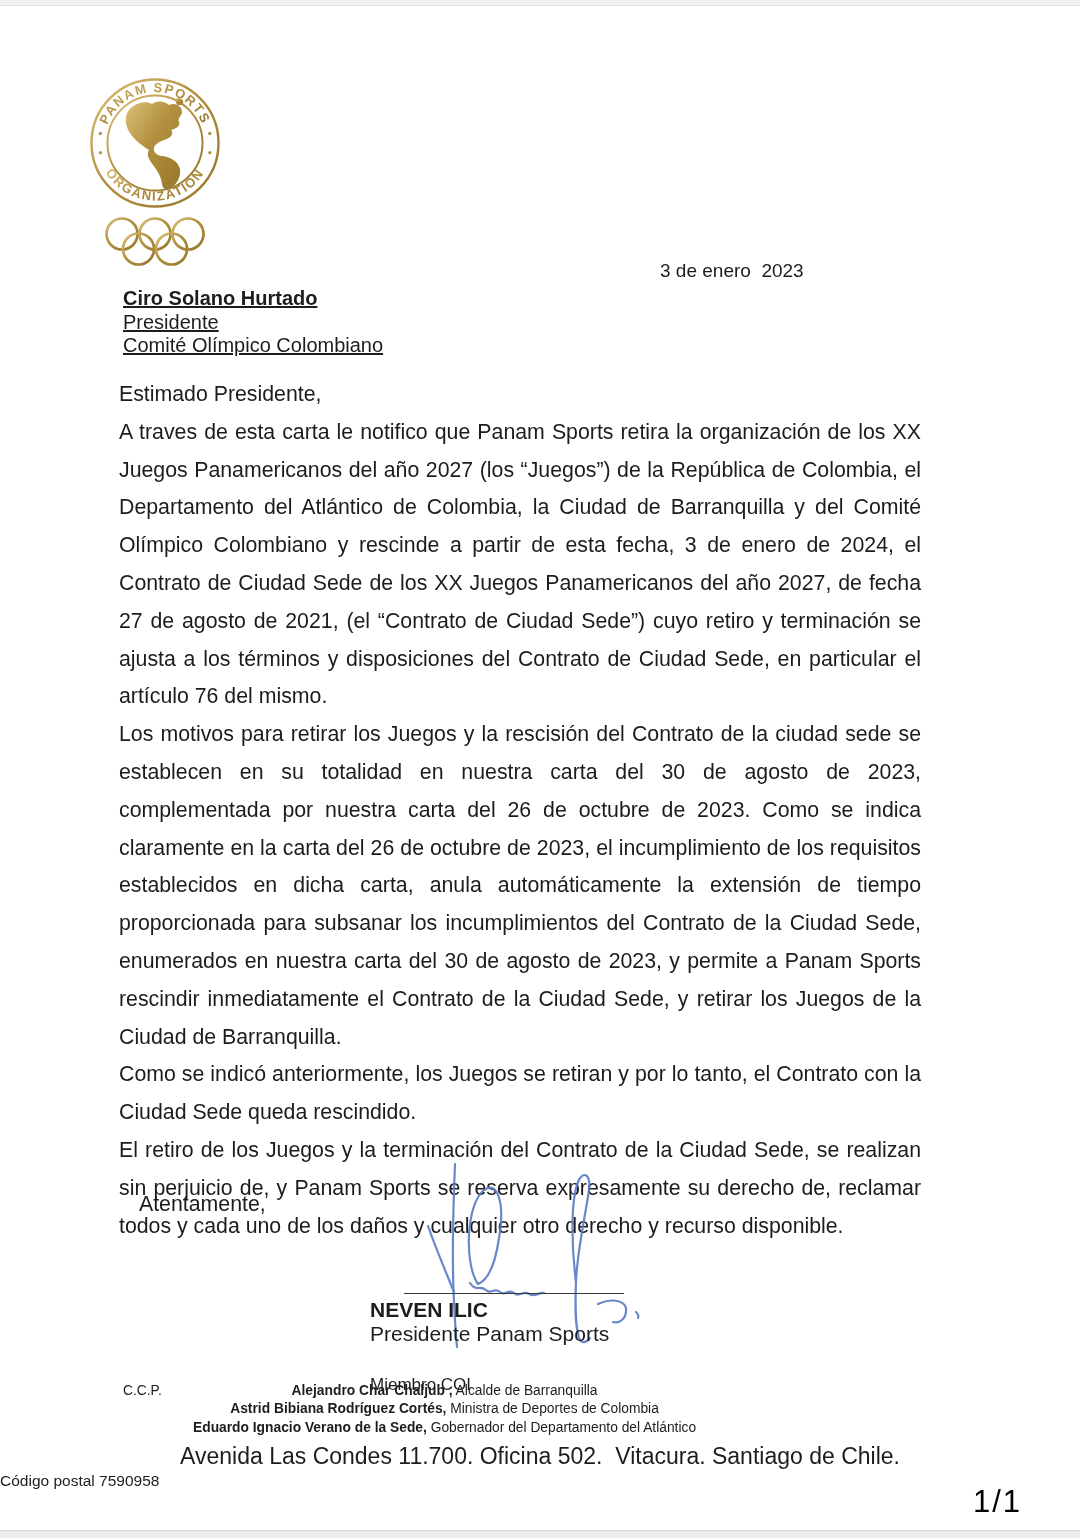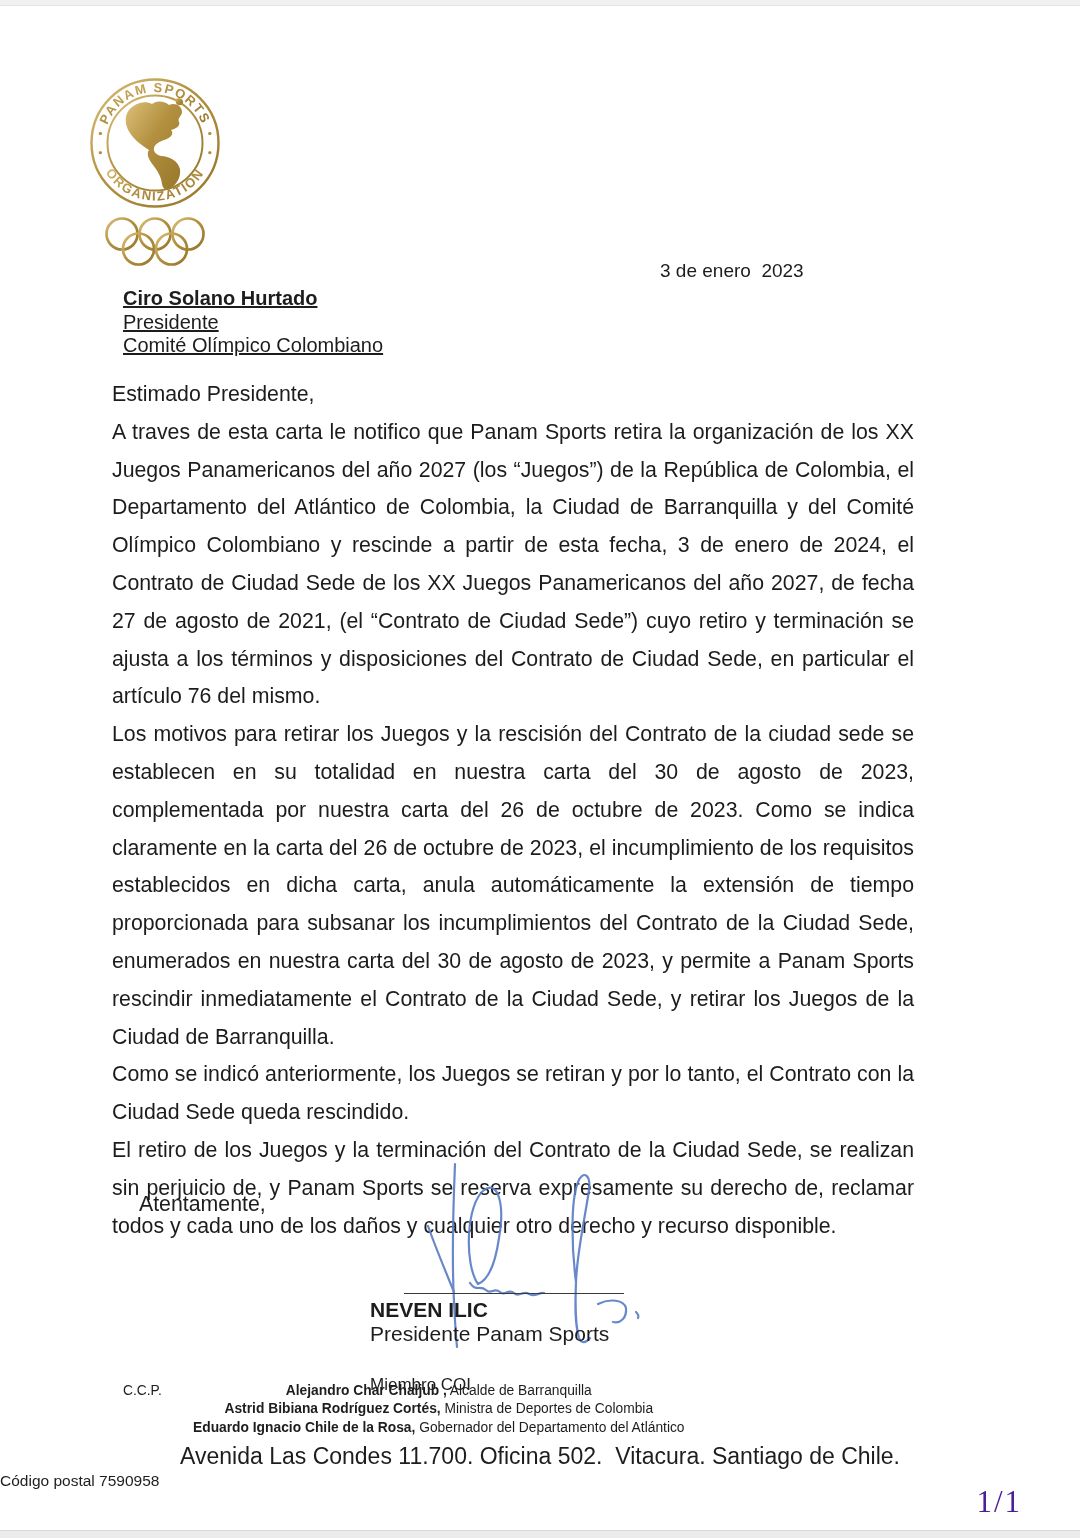--- a/index.html
+++ b/index.html
@@ -20,21 +20,21 @@
     background:#ececec; border-top:1px solid #d8d8d8;
   }
   .logo { position:absolute; left:85px; top:76px; width:140px; height:192px; }
   .date-line {
     position:absolute; left:660px; top:260px;
     font-size:19px; white-space:pre-wrap;
   }
   .recipient { position:absolute; left:123px; top:287px; font-size:20px; line-height:23.5px;text-decoration:underline; }
   .recipient .name { font-weight:bold; }
   .body-text {
-    position:absolute; left:112px; top:376px; width:802px;
+    position:absolute; left:119px; top:376px; width:802px;
     font-size:21.3px; line-height:37.8px; color:#1c1c1c;
   }
   .body-text p { margin:0; text-align:justify; }
   .body-text .salutation { text-align:left; }
   .closing { position:absolute; left:139px; top:1192px; font-size:21.3px; }
   .signature-art { position:absolute; left:400px; top:1152px; width:260px; height:200px; }
   .signature-rule {
     position:absolute; left:404px; top:1293px; width:220px; height:0;
     border-top:1.6px solid #3a3a3a;
   }
@@ -52,21 +52,21 @@
   .footer-address {
     position:absolute; left:0; top:1443px; width:100%;
     text-align:center; font-size:23px; white-space:pre-wrap;
   }
   .footer-postal {
     position:absolute; left:0; top:1472px; width:100%;
     font-size:15.5px;
   }
   .page-indicator {
     position:absolute; right:58px; top:1484px;
-    font-size:31px; color:#4c1d95; letter-spacing:2px;font-family:Liberation Serif, serif;
+    font-size:31px; color:#000000; letter-spacing:2px;
   }
   .seal-text { font-weight:bold; font-size:13px; letter-spacing:1.6px; }
 </style>
 </head>
 <body>
 
 <div class="page">
 
   <div class="top-strip"></div>
 
@@ -156,21 +156,21 @@
   <div class="ccp">
     <span class="ccp-label">C.C.P.</span>
     <div class="ccp-entries">
       <div>
         <span class="ccp-name">Alejandro Char Chaljub ,</span><span> Alcalde de Barranquilla</span>
       </div>
       <div>
         <span class="ccp-name">Astrid Bibiana Rodríguez Cortés,</span><span> Ministra de Deportes de Colombia</span>
       </div>
       <div>
-        <span class="ccp-name">Eduardo Ignacio Chile de la Rosa,</span><span> Gobernador del Departamento del Atlántico</span>
+        <span class="ccp-name">Eduardo Ignacio Verano de la Sede,</span><span> Gobernador del Departamento del Atlántico</span>
       </div>
     </div>
   </div>
 
   <div class="footer-address">Avenida Las Condes 11.700. Oficina 502.  Vitacura. Santiago de Chile.</div>
   <div class="footer-postal">Código postal 7590958</div>
 
   <div class="page-indicator">1/1</div>
 
   <div class="bottom-strip"></div>

